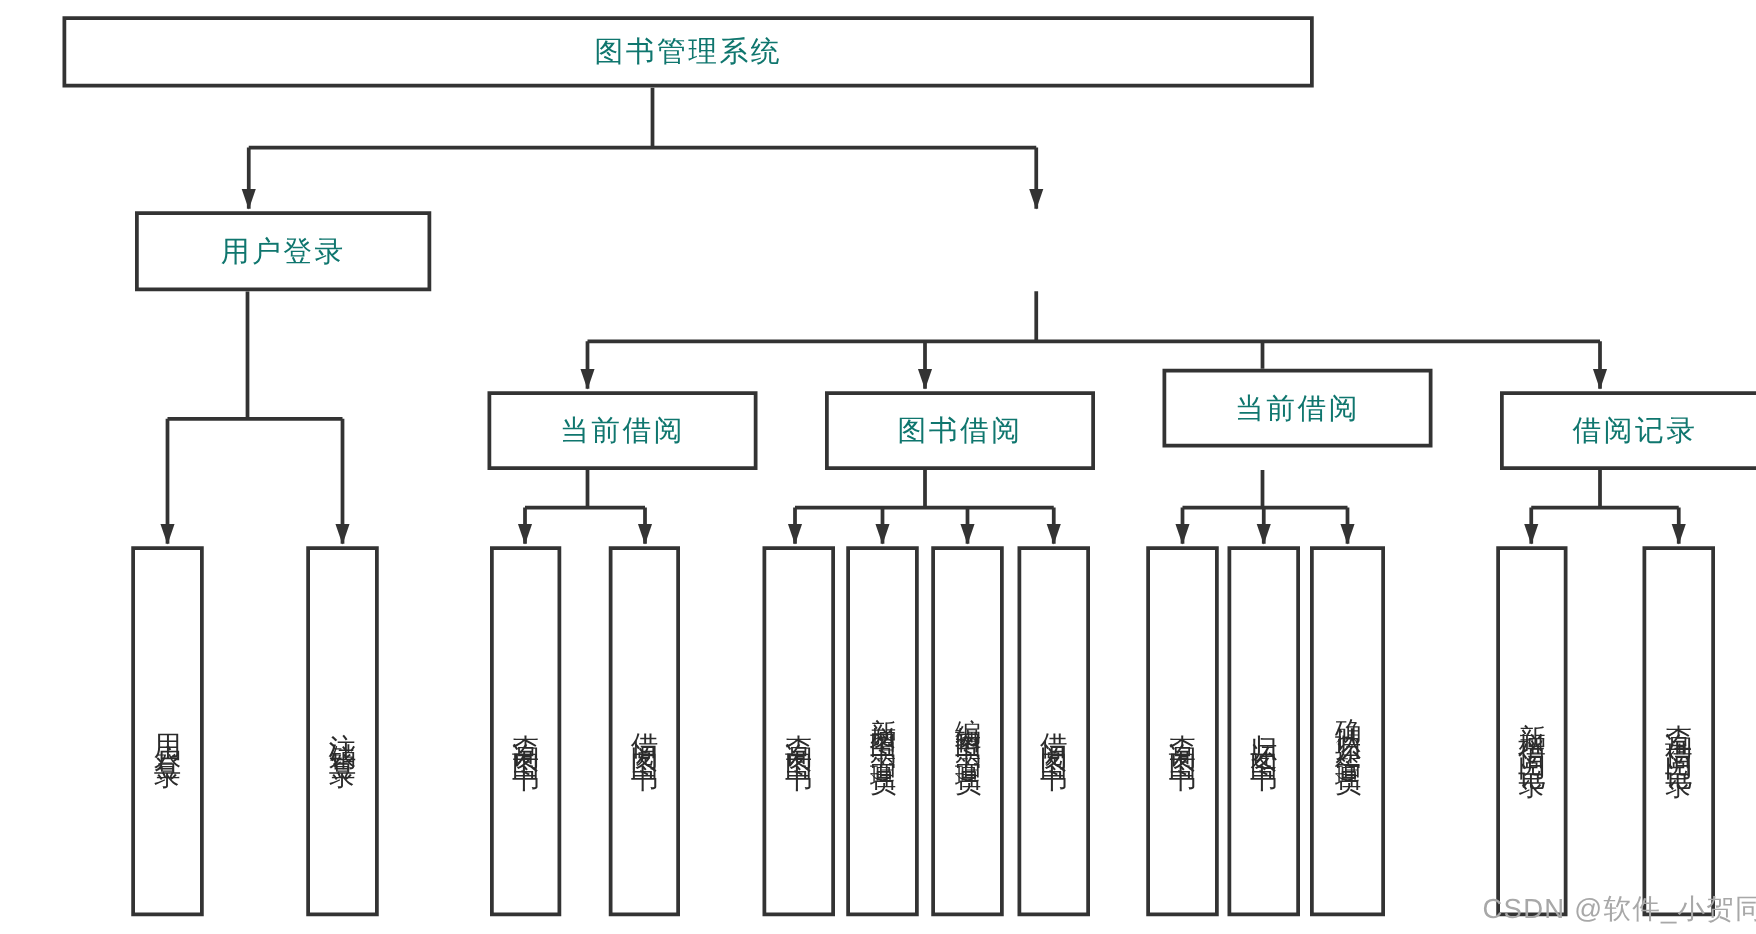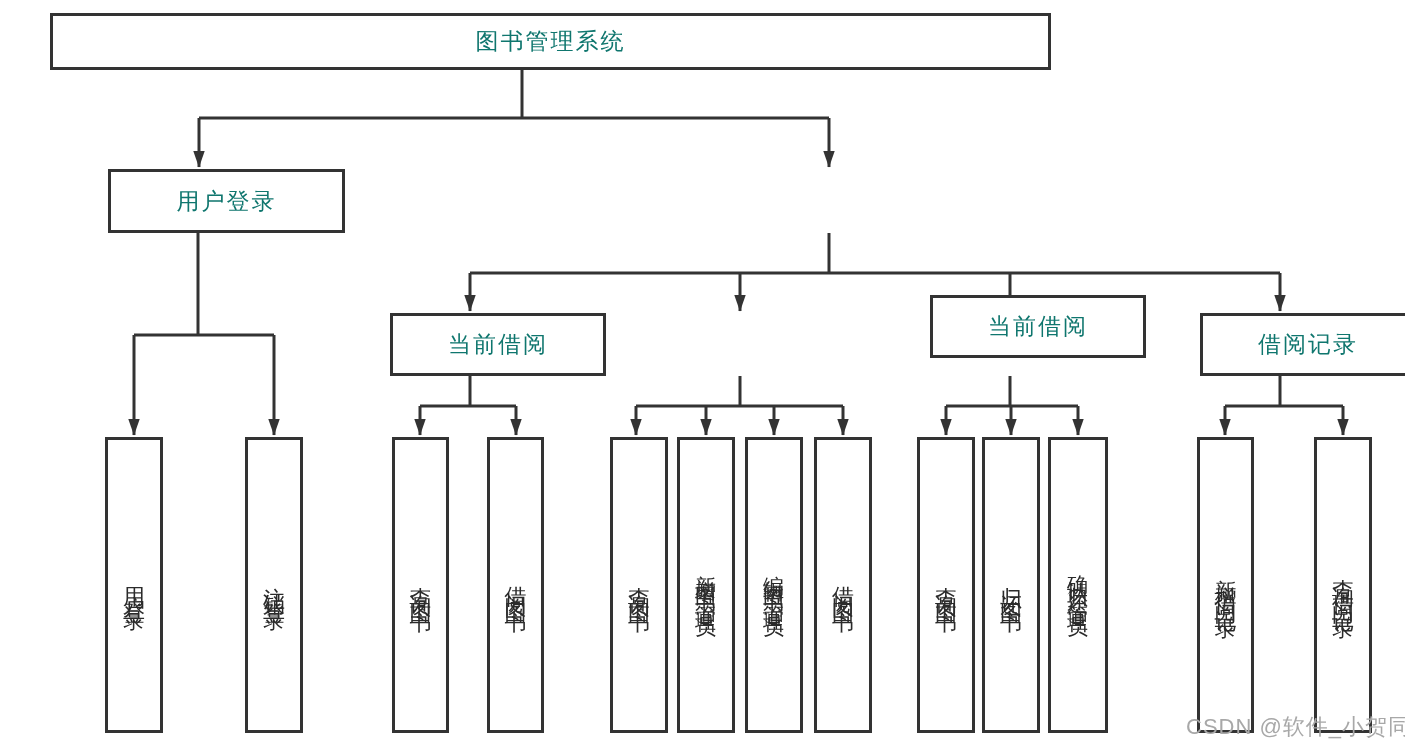--- a/index.html
+++ b/index.html
@@ -83,20 +83,21 @@
       <line x1="1225" y1="406" x2="1225" y2="435" marker-end="url(#ah)"></line>
       <line x1="1343" y1="406" x2="1343" y2="435" marker-end="url(#ah)"></line>
     </g>
   </svg>
 
   <div class="hnode" style="left:22px;top:13px;width:1001px;height:57px;">图书管理系统</div>
 
   <div class="hnode" style="left:80px;top:169px;width:237px;height:64px;">用户登录</div>
 
   <div class="hnode" style="left:362px;top:313px;width:216px;height:63px;">当前借阅</div>
+  <div class="hnode" style="left:632px;top:313px;width:216px;height:63px;">图书借阅</div>
   <div class="hnode" style="left:902px;top:295px;width:216px;height:63px;">当前借阅</div>
   <div class="hnode" style="left:1172px;top:313px;width:216px;height:63px;">借阅记录</div>
 
   <div class="leaf" style="left:105px;top:437px;width:58px;height:296px;">用户登录</div>
   <div class="leaf" style="left:245px;top:437px;width:58px;height:296px;">注销登录</div>
 
   <div class="leaf" style="left:392px;top:437px;width:57px;height:296px;">查询图书</div>
   <div class="leaf" style="left:487px;top:437px;width:57px;height:296px;">借阅图书</div>
 
   <div class="leaf" style="left:610px;top:437px;width:58px;height:296px;">查询图书</div>

